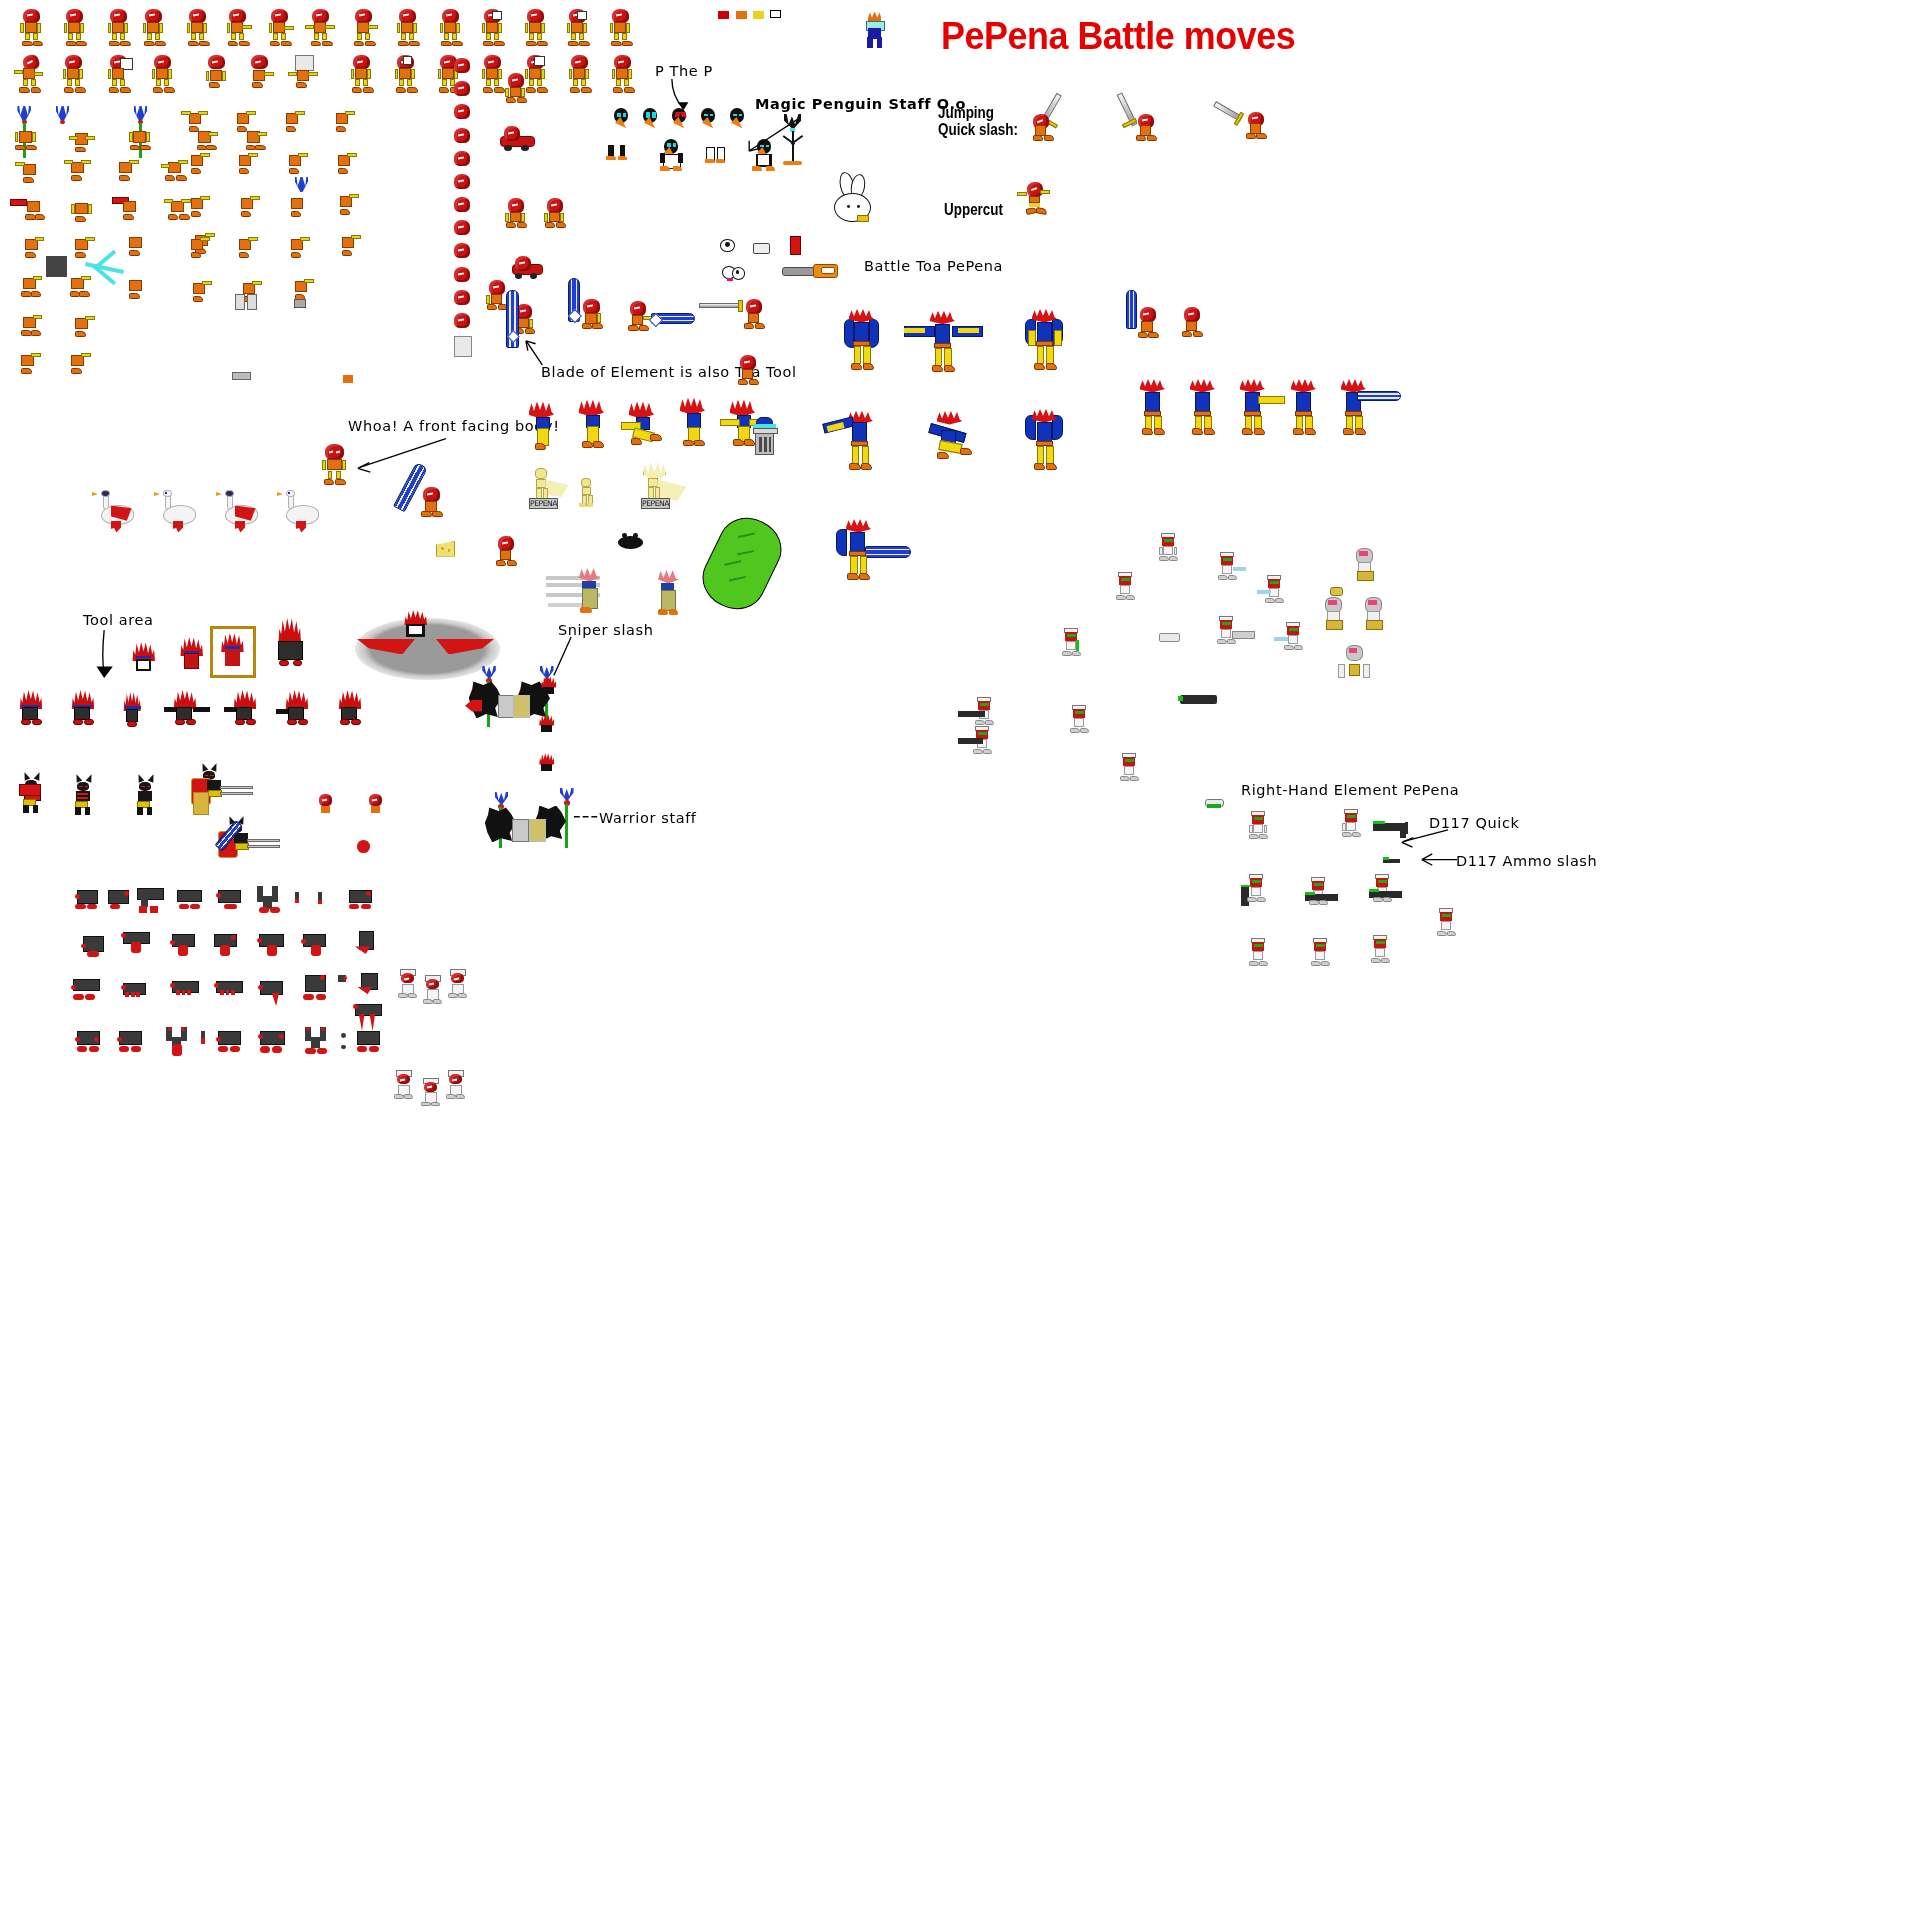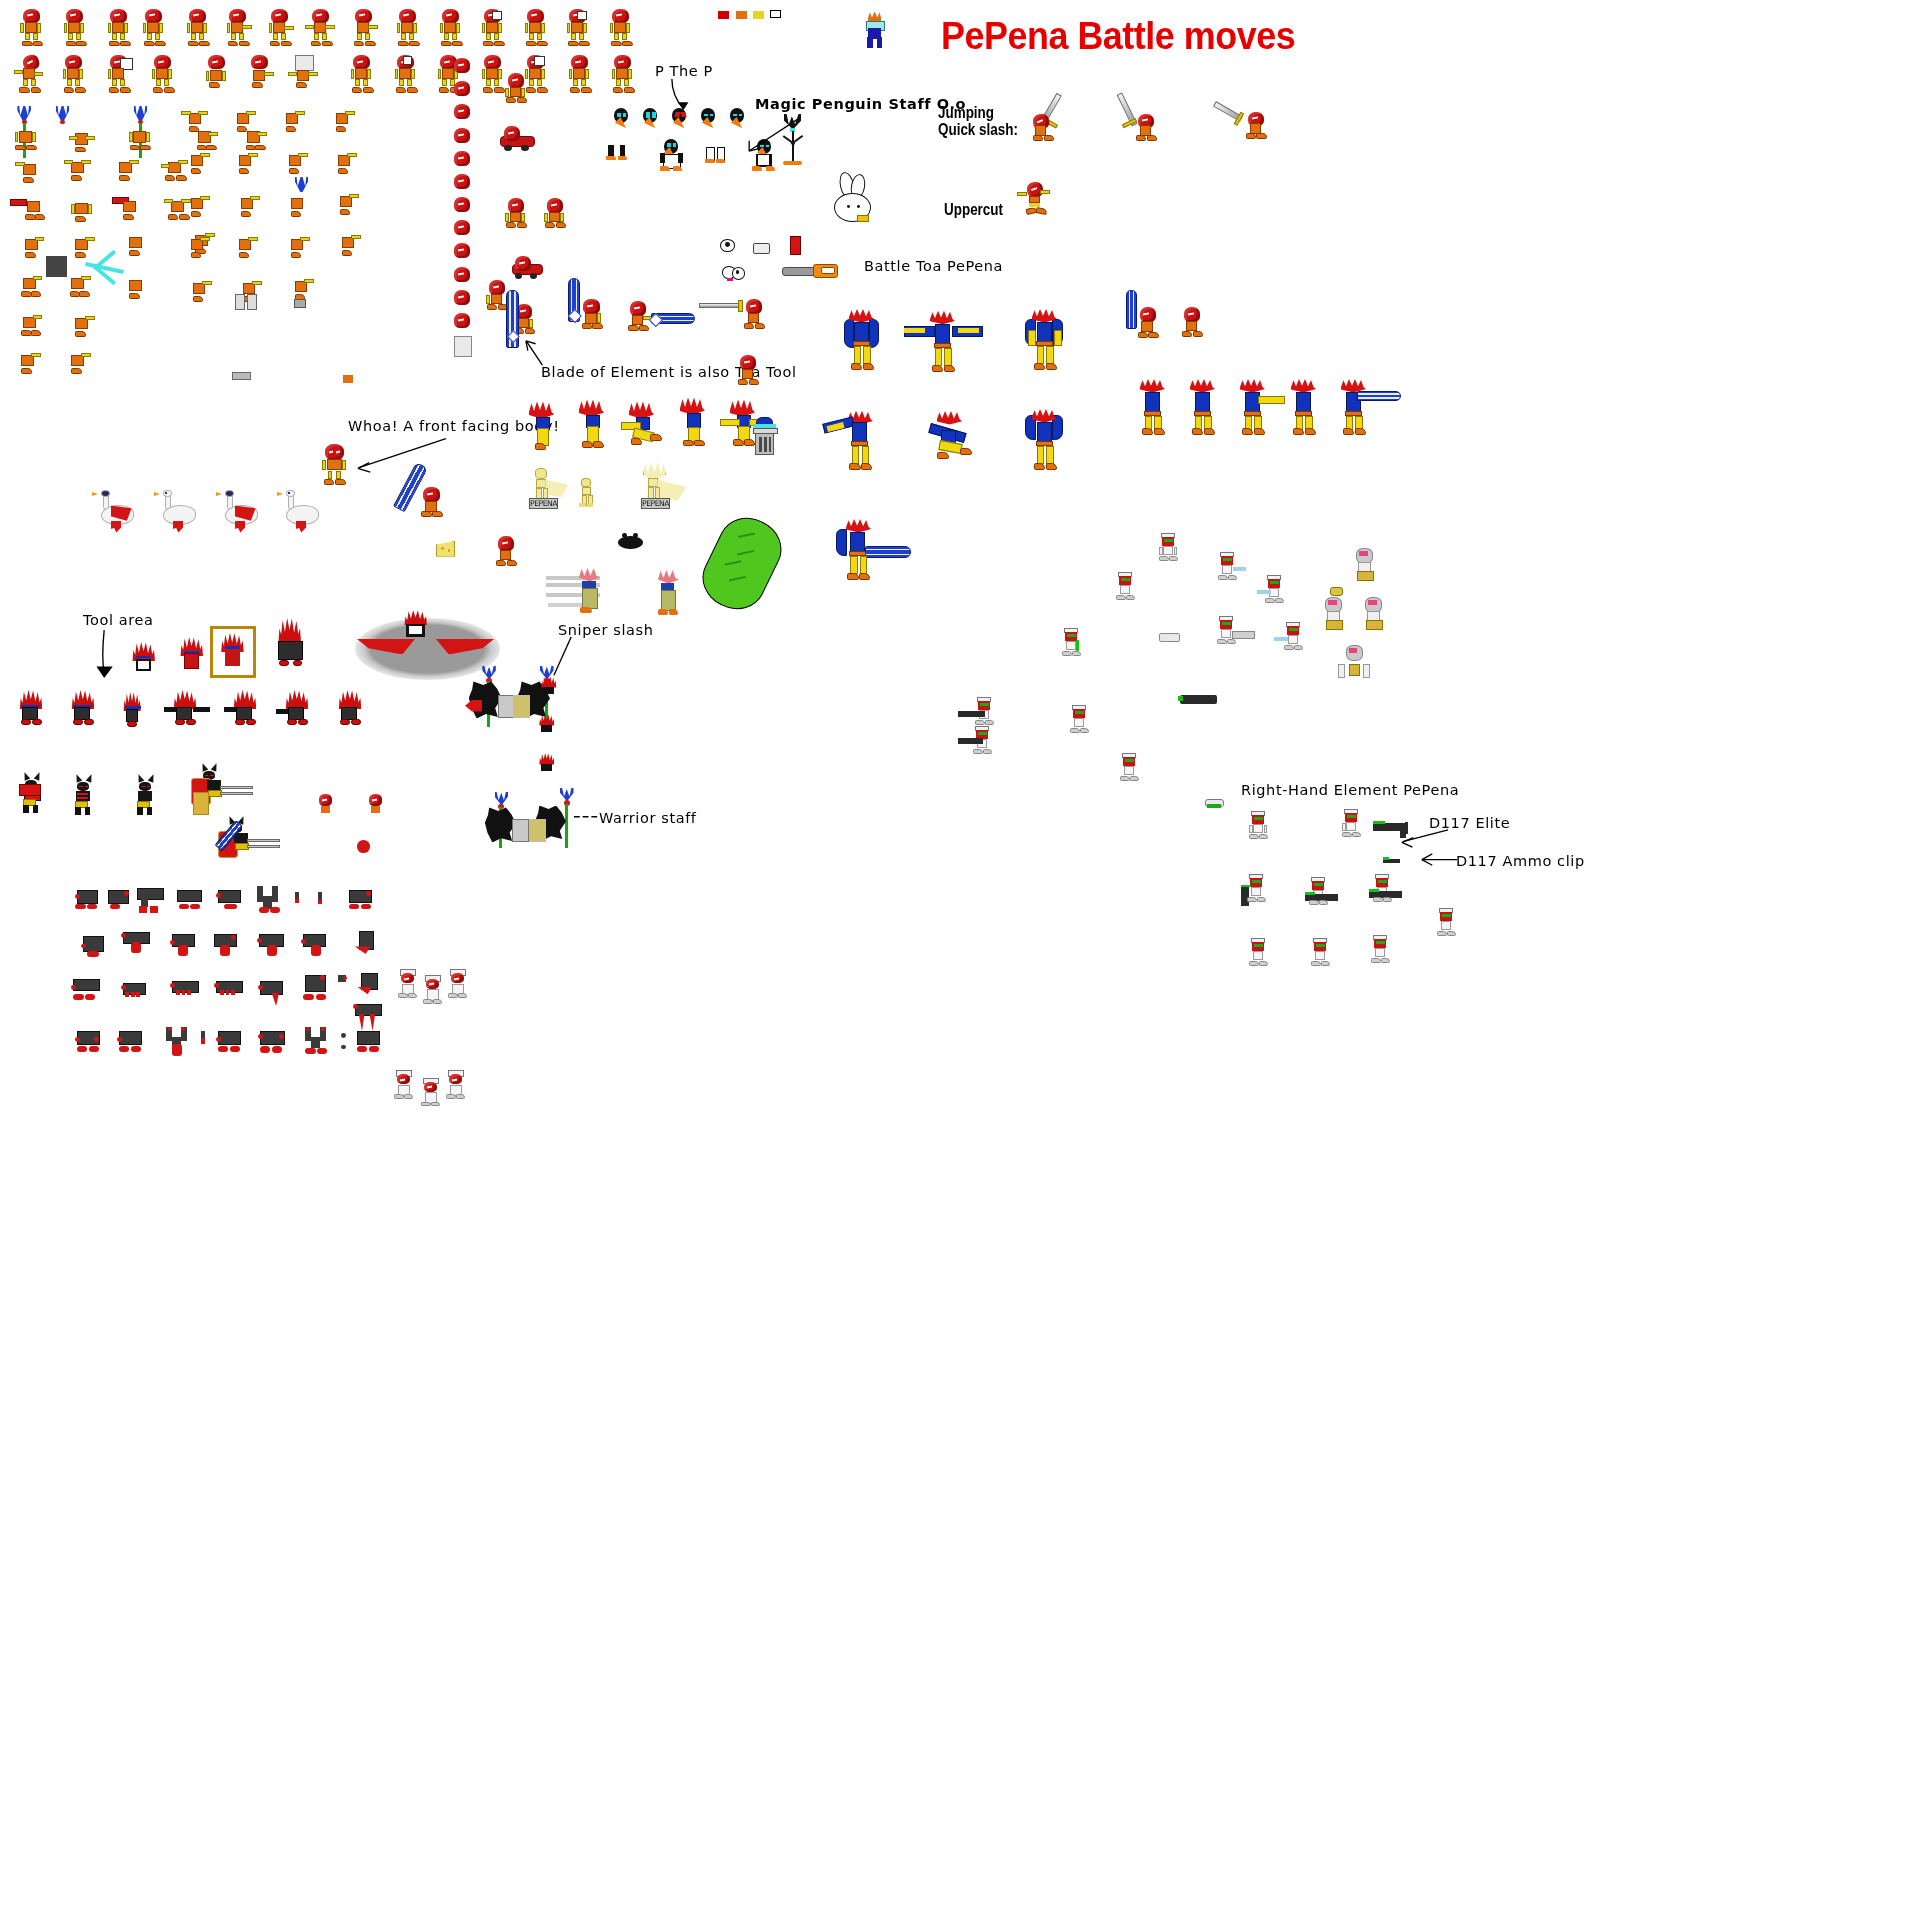--- a/index.html
+++ b/index.html
@@ -1837,31 +1837,31 @@
     <div class="s-limb abs" style="left:0px;top:13.5px;"></div>
     <div class="s-boot abs" style="left:0px;top:23px;"></div>
       <div class="s-boot abs" style="left:9.7px;top:23px;"></div>
     </div>
   <div class="spr" style="left:1373px;top:821px;">
     <div class="px abs" style="left:0;top:1.9px;width:35px;height:7.7px;background:#2a2a2a;"></div>
     <div class="px abs" style="left:0;top:0;width:11.6px;height:2.9px;background:#16c116;"></div>
     <div class="px abs" style="left:27px;top:8.7px;width:5.8px;height:8.7px;background:#2a2a2a;"></div>
     <div class="px abs" style="left:32px;top:1px;width:2.9px;height:11.6px;background:#2a2a2a;"></div>
     </div>
-  <div class="lbl" style="left:1429px;top:816px;">D117 Elite</div>
+  <div class="lbl" style="left:1429px;top:816px;">D117 Quick</div>
   <svg class="arrow" style="left:1394px;top:826px;width:58px;height:25px;" viewBox="0 0 60 26">
     <path d="M56,4 L10,16" stroke="#000" stroke-width="1.4" fill="none"></path>
     <path d="M8,17 L20,12 M8,17 L19,22" stroke="#000" stroke-width="1.4" fill="none"></path>
   </svg>
 
   <div class="spr" style="left:1383px;top:857px;">
     <div class="px abs" style="left:0;top:1.9px;width:17.4px;height:3.9px;background:#2a2a2a;"></div>
     <div class="px abs" style="left:0;top:0;width:5.8px;height:2.9px;background:#16c116;"></div>
     </div>
-  <div class="lbl" style="left:1456px;top:854px;">D117 Ammo clip</div>
+  <div class="lbl" style="left:1456px;top:854px;">D117 Ammo slash</div>
   <svg class="arrow" style="left:1417px;top:848px;width:42px;height:25px;" viewBox="0 0 44 26">
     <path d="M42,12 L6,12" stroke="#000" stroke-width="1.4" fill="none"></path>
     <path d="M5,12 L16,6 M5,12 L16,18" stroke="#000" stroke-width="1.4" fill="none"></path>
   </svg>
 
   <div class="spr" style="left:1247px;top:874px;">
     <div class="s-helm abs" style="left:1.9px;top:0;"></div>
     <div class="s-head abs" style="left:2.9px;top:3.9px;">
         <div class="s-visor" style="left:1.9px;top:1.9px;"></div>
       </div>

